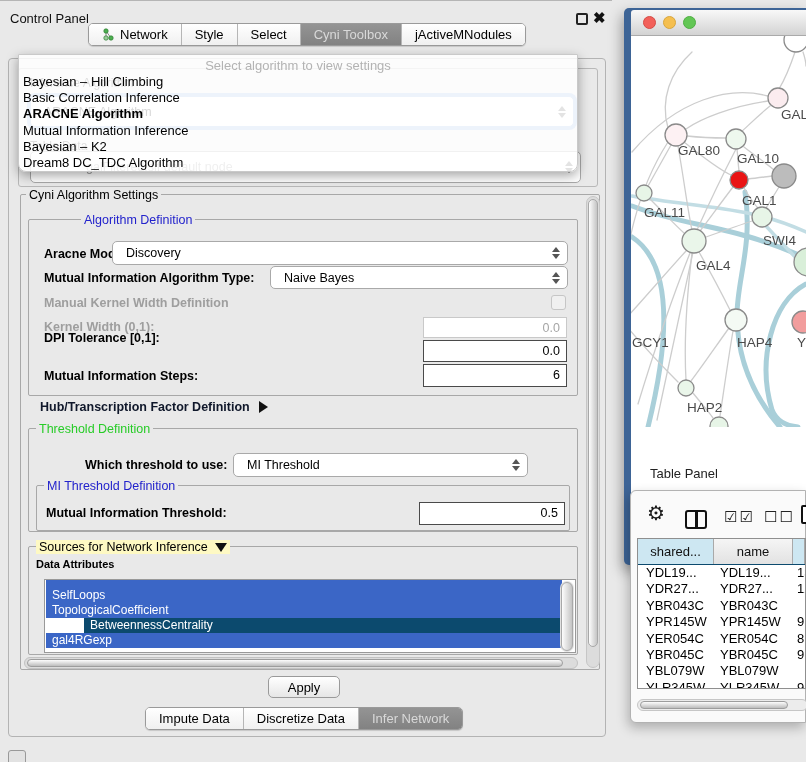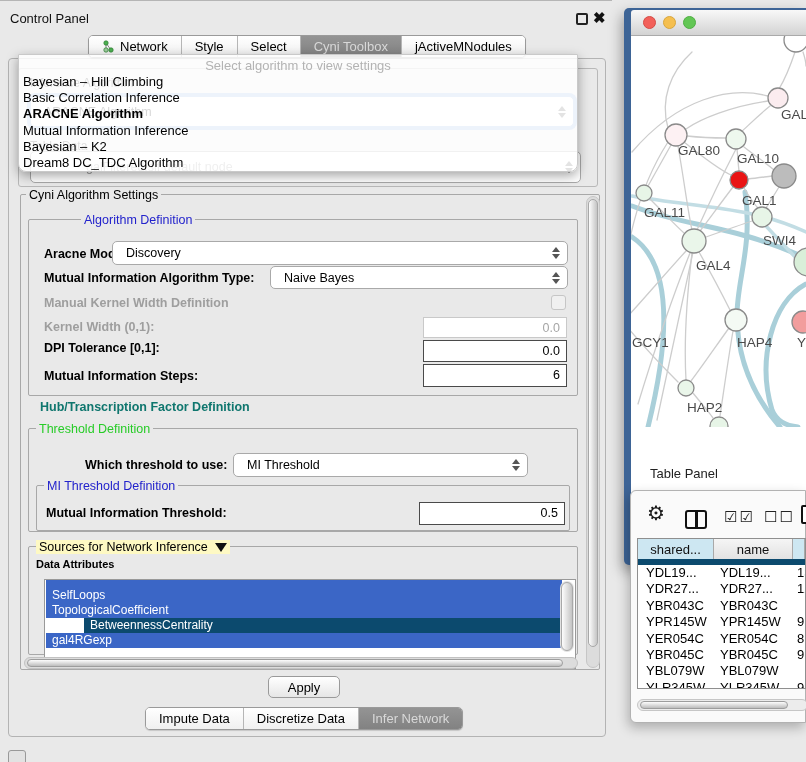--- a/index.html
+++ b/index.html
@@ -13,21 +13,21 @@
   #cp-title { left:10px; top:11px; font-size:13px; color:#111; }
   #cp-float { left:576px; top:13px; width:12px; height:12px; border:2px solid #222; border-radius:2px; }
   #cp-close { left:593px; top:9px; font-size:15px; font-weight:bold; color:#111; }
 
   .tabstrip { display:flex; border:1px solid #9a9a9a; border-radius:5px; overflow:hidden;
               background:#fdfdfd; height:23px; box-shadow:0 1px 1px rgba(0,0,0,.15); }
   .tab { display:flex; align-items:center; gap:5px; padding:0 13px; font-size:13px; color:#000;
          background:linear-gradient(#ffffff,#f0f0f0); border-right:1px solid #b6b6b6; white-space:nowrap; }
   .tab:last-child { border-right:none; }
   .tab.selected { background:linear-gradient(#949494,#828282); color:#d9d9d9; }
-  #top-tabs { left:88px; top:35px; }
+  #top-tabs { left:88px; top:23px; }
   #bottom-tabs { left:145px; top:707px; }
 
   #panel-frame { left:8px; top:58px; width:598px; height:679px; border:1px solid #b3b3b3;
                  border-radius:4px; background:#e9e9e9; }
 
   
   #inf-box { left:18px; top:68px; width:580px; height:119px; border:1px solid #b8b8b8; border-radius:3px; }
   #inf-label1 { left:30px; top:76px; font-size:12px; color:#333; }
   .combo { background:#fff; border:1px solid #a9a9a9; border-radius:5px; display:flex;
            align-items:center; font-size:12.5px; color:#000; }
@@ -62,43 +62,43 @@
   .field { background:#fff; font-size:12.5px; text-align:right; padding:0 6px; line-height:20px; }
   #aracne-label { left:44px; top:247px; }
   #aracne-combo { left:112px; top:241px; width:456px; height:24px; }
   #mitype-label { left:44px; top:271px; }
   #mitype-combo { left:270px; top:266px; width:298px; height:23px; }
   #kerneldef-label { left:44px; top:296px; }
   #kernel-check { left:551px; top:295px; width:15px; height:15px; background:#f0f0f0;
                   border:1px solid #c6c6c6; border-radius:3px; }
   #kernelw-label { left:44px; top:320px; }
   #kernelw-field { left:423px; top:317px; width:144px; height:21px; border:1px solid #c9c9c9; color:#a6a6a6; }
-  #dpi-label { left:44px; top:341px; }
+  #dpi-label { left:44px; top:331px; }
   #dpi-field { left:423px; top:340px; width:144px; height:22px; border:1.5px solid #4a4a4a; color:#000; }
   #steps-label { left:44px; top:369px; }
   #steps-field { left:423px; top:364px; width:144px; height:23px; border:1.5px solid #4a4a4a; color:#000; }
 
-  #hub-row { left:40px; top:400px; font-size:12.5px; font-weight:bold; color:#0f766e; display:flex; align-items:center; gap:9px;flex-direction:column; }
+  #hub-row { left:40px; top:400px; font-size:12.5px; font-weight:bold; color:#0f172a; display:flex; align-items:center; gap:9px; }
   .tri-right { width:0; height:0; border-top:6px solid transparent; border-bottom:6px solid transparent; border-left:9px solid #111; }
   .tri-down  { width:0; height:0; border-left:6px solid transparent; border-right:6px solid transparent; border-top:9px solid #111; }
 
   #thr-box { left:28px; top:428px; width:550px; height:104px; }
   #thr-title { left:36px; top:422px; color:#27cc27; }
   #which-label { left:85px; top:458px; }
   #which-combo { left:233px; top:453px; width:295px; height:24px; }
   #mithr-box { left:36px; top:485px; width:534px; height:46px; }
   #mithr-title { left:44px; top:479px; color:#2222cc; }
   #mithr-label { left:46px; top:506px; }
   #mithr-field { left:419px; top:502px; width:146px; height:23px; border:1.5px solid #4a4a4a; color:#000; }
 
   #src-box { left:28px; top:546px; width:550px; height:109px; }
   #src-title-wrap { left:36px; top:540px; background:#fef9c3; padding:0 3px; display:flex; align-items:center; gap:7px; }
   #src-title { font-size:12.5px; color:#000; }
   #attr-label { left:36px; top:558px; font-size:11px; font-weight:bold; }
-  #attr-list { left:44px; top:579px; width:532px; height:90px; background:#fff; border:1px solid #999; overflow:hidden; }
+  #attr-list { left:44px; top:579px; width:532px; height:74px; background:#fff; border:1px solid #999; overflow:hidden; }
   #attr-items { position:absolute; left:1px; top:0; width:516px; }
   .attr-item { background:#3b66c6; color:#fff; font-size:12px; height:15.1px; line-height:15.1px; padding-left:6px; }
   .attr-item.clip { height:8px; }
   #attr-vsb { position:absolute; right:1px; top:1px; width:14px; height:71px; background:#e2e2e2; border-radius:7px; }
   #attr-vsb .thumb { position:absolute; left:1px; top:1px; width:12px; height:69px; border-radius:6px;
                      background:linear-gradient(90deg,#fdfdfd,#c4c4c4); border:1px solid #a8a8a8; }
   #hsb { left:24px; top:657px; width:554px; height:12px; background:#dcdcdc; border:1px solid #c2c2c2; border-radius:6px; }
   #hsb .thumb { position:absolute; left:2px; top:1px; width:536px; height:8px; border-radius:4px;
                 background:linear-gradient(#fdfdfd,#bdbdbd); border:1px solid #9d9d9d; }
   #settings-vsb { left:586px; top:196px; width:14px; height:472px; background:#dcdcdc; border:1px solid #c6c6c6; border-radius:7px; }
@@ -129,21 +129,21 @@
             border:1px solid #b2b2b2; border-radius:6px 0 0 6px; box-shadow:-2px 5px 12px rgba(0,0,0,.25); }
   #tp-toolbar { position:absolute; left:0; top:0; right:0; height:47px; }
   #gear-icon { position:absolute; left:16px; top:10px; font-size:20px; color:#1a1a1a; }
   #cols-icon { position:absolute; left:54px; top:19px; width:22px; height:19px; border:2.5px solid #111; border-radius:3px; }
   #cols-icon i { position:absolute; left:8px; top:0; bottom:0; width:2.5px; background:#111; }
   .cbpair { position:absolute; top:17px; font-size:15px; color:#222; letter-spacing:2px; }
   #cb-checked { left:93px; }
   #cb-unchecked { left:133px; }
   #doc-icon { position:absolute; left:170px; top:14px; width:14px; height:19px; border:2px solid #111; border-radius:2px; background:#fff; }
   #tp-table { position:absolute; left:6px; top:47px; right:-1px; bottom:33px; border:1px solid #8f8f8f; background:#fff; overflow:hidden; }
-  #tp-header { display:flex; height:26px; border-bottom:6px solid #0c4a6e;text-align:right; }
+  #tp-header { display:flex; height:26px; border-bottom:1px solid #0c4a6e;text-align:right; }
   .hcell { font-size:13px; color:#111; display:flex; align-items:center; justify-content:center;
            border-right:1px solid #a9a9a9; background:linear-gradient(#f5f5f5,#e2e2e2); }
   .hcell.hl { background:#cde7f2; }
   .hcell:nth-child(1){ width:76px; } .hcell:nth-child(2){ width:79px; } .hcell:nth-child(3){ flex:1; }
   .trow { display:flex; height:16.4px; font-size:13px; color:#000; }
   .tcell { overflow:hidden; white-space:nowrap; }
   .tcell:nth-child(1){ width:76px; padding-left:8px; } .tcell:nth-child(2){ width:79px; padding-left:6px; } .tcell:nth-child(3){ flex:1; padding-left:4px; }
   #tp-hsb { position:absolute; left:6px; bottom:11px; width:171px; height:12px; background:#ececec; border:1px solid #c6c6c6; border-radius:6px; }
   #tp-hsb .thumb { position:absolute; left:2px; top:1px; width:148px; height:8px; border-radius:4px;
                    background:linear-gradient(#fdfdfd,#bdbdbd); border:1px solid #9d9d9d; }

